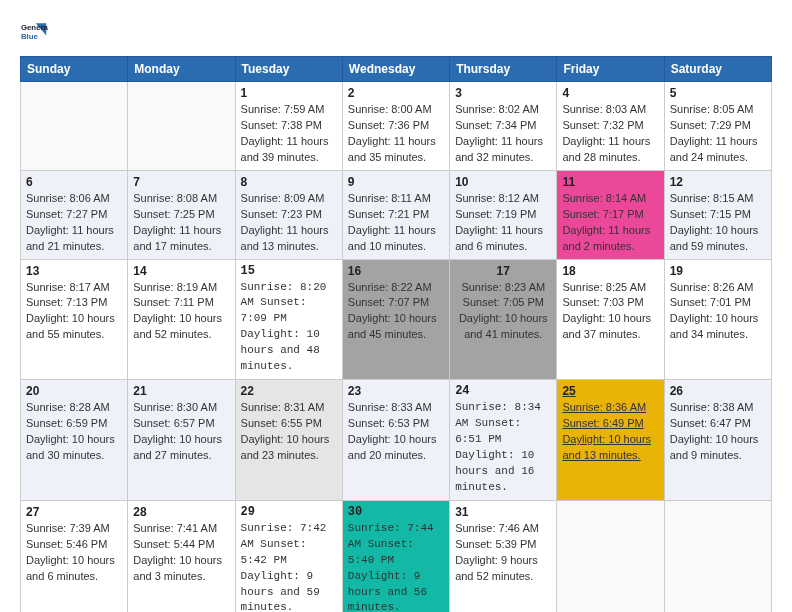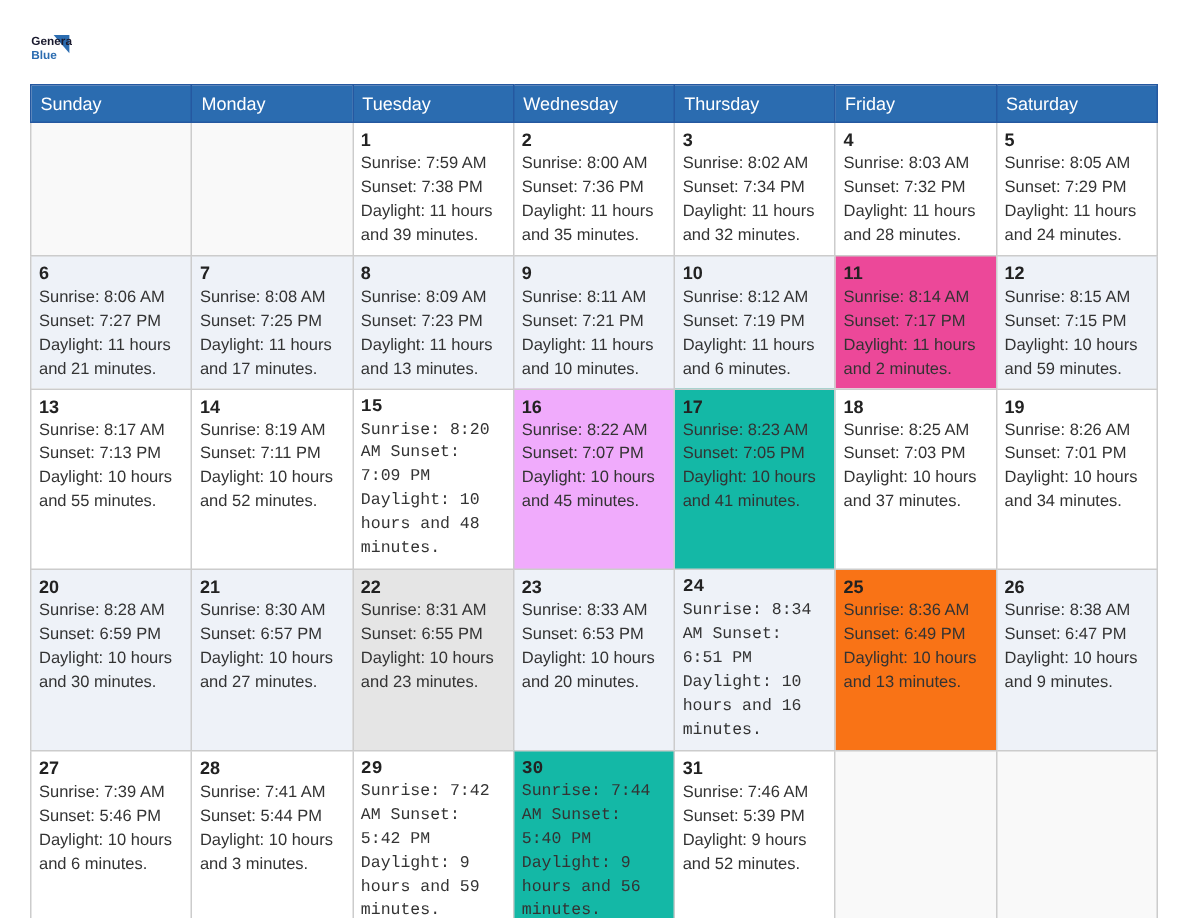--- a/index.html
+++ b/index.html
@@ -50,21 +50,21 @@
       flex: 1;
       border: 1px solid #ccc;
       border-collapse: collapse;
       width: 100%;
       table-layout: fixed;
     }
     .calendar th {
       background: #2b6cb0;
       color: #fff;
       font-size: 12px;
-      font-weight: normal;
+      font-weight: bold;
       padding: 5px 6px;
       text-align: left;
       border: 1px solid #2558a0;
     }
     .calendar td {
       border: 1px solid #ccc;
       vertical-align: top;
       padding: 4px 5px;
       font-size: 10px;
       color: #333;
@@ -229,28 +229,28 @@
 Daylight: 10 hours
 and 52 minutes.</div>
           </td>
           <td style="background: rgb(255, 255, 255); font-family: Liberation Mono, monospace;">
             <span class="day-num">15</span>
             <div class="day-info">Sunrise: 8:20 AM
 Sunset: 7:09 PM
 Daylight: 10 hours
 and 48 minutes.</div>
           </td>
-          <td style="background: #f0abfc;">
+          <td style="background: #a3a3a3;">
             <span class="day-num">16</span>
             <div class="day-info">Sunrise: 8:22 AM
 Sunset: 7:07 PM
 Daylight: 10 hours
 and 45 minutes.</div>
           </td>
-          <td style="background: #14b8a6;">
+          <td style="background: #a3a3a3; text-align: center;">
             <span class="day-num">17</span>
             <div class="day-info">Sunrise: 8:23 AM
 Sunset: 7:05 PM
 Daylight: 10 hours
 and 41 minutes.</div>
           </td>
           <td style="background: rgb(255, 255, 255);">
             <span class="day-num">18</span>
             <div class="day-info">Sunrise: 8:25 AM
 Sunset: 7:03 PM
@@ -294,21 +294,21 @@
 Daylight: 10 hours
 and 20 minutes.</div>
           </td>
           <td style="background: rgb(238, 242, 248); font-family: Liberation Mono, monospace;">
             <span class="day-num">24</span>
             <div class="day-info">Sunrise: 8:34 AM
 Sunset: 6:51 PM
 Daylight: 10 hours
 and 16 minutes.</div>
           </td>
-          <td style="background: #f97316;">
+          <td style="background: #eab308; text-decoration: underline;">
             <span class="day-num">25</span>
             <div class="day-info">Sunrise: 8:36 AM
 Sunset: 6:49 PM
 Daylight: 10 hours
 and 13 minutes.</div>
           </td>
           <td style="background: rgb(238, 242, 248);">
             <span class="day-num">26</span>
             <div class="day-info">Sunrise: 8:38 AM
 Sunset: 6:47 PM

